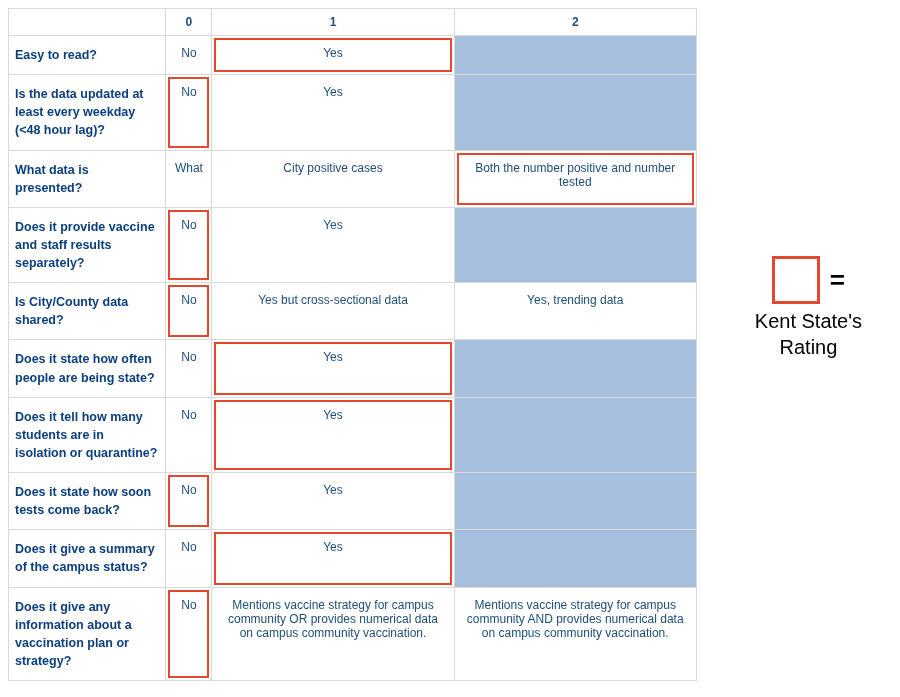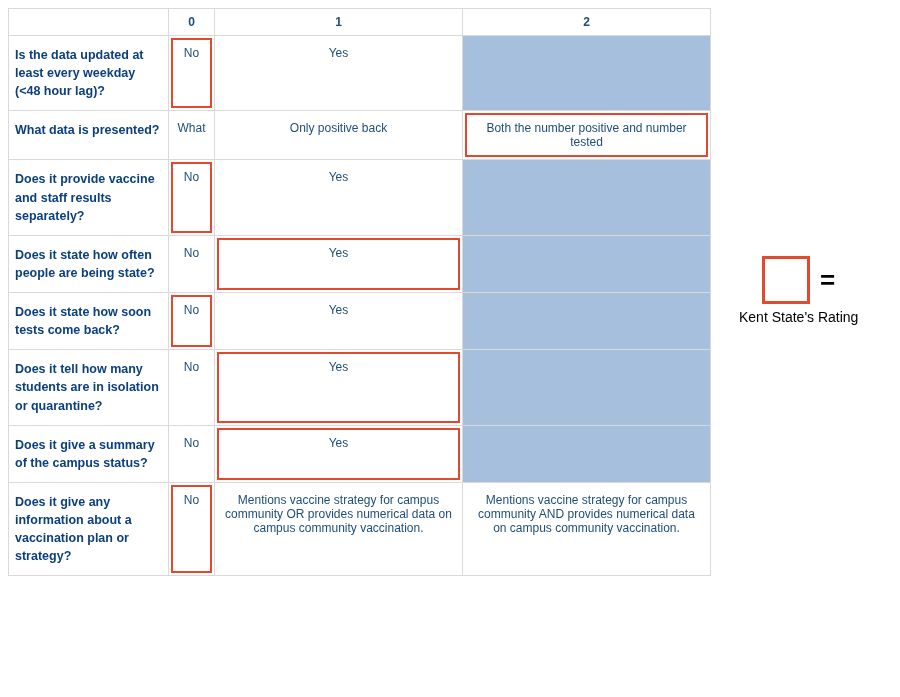--- a/index.html
+++ b/index.html
@@ -63,21 +63,21 @@
     align-items: center;
     gap: 10px;
     justify-content: center;
   }
   .legend-eq {
     font-size: 26px;
     font-weight: 700;
     color: #000;
   }
   .legend-text {
-    font-size: 14px;
+    font-size: 20px;
     font-weight: 500;
     color: #000;
     margin-top: 4px;
     line-height: 1.3;
   }
   td.corner { background:#fff; }
 </style>
 </head>
 <body>
 
@@ -92,53 +92,65 @@
     <thead>
       <tr>
         <td class="corner"></td>
         <th>0</th>
         <th>1</th>
         <th>2</th>
       </tr>
     </thead>
     <tbody id="tbody">
         <tr>
+          <td class="crit">Easy to read?</td>
+          <td class="">No</td>
+          <td class="hi">Yes</td>
+          <td class="grey"></td>
+        </tr>
+        <tr>
           <td class="crit">Is the data updated at least every weekday (&lt;48 hour lag)?</td>
           <td class="hi">No</td>
           <td class="">Yes</td>
           <td class="grey"></td>
         </tr>
         <tr>
           <td class="crit">What data is presented?</td>
           <td class="">What</td>
-          <td class="">Only positive back</td>
+          <td class="">City positive cases</td>
           <td class="hi">Both the number positive and number tested</td>
         </tr>
         <tr>
           <td class="crit">Does it provide vaccine and staff results separately?</td>
           <td class="hi">No</td>
           <td class="">Yes</td>
           <td class="grey"></td>
         </tr>
         <tr>
+          <td class="crit">Is City/County data shared?</td>
+          <td class="hi">No</td>
+          <td class="">Yes but cross-sectional data</td>
+          <td class="">Yes, trending data</td>
+        </tr>
+        <tr>
           <td class="crit">Does it state how often people are being state?</td>
+          <td class="">No</td>
+          <td class="hi">Yes</td>
+          <td class="grey"></td>
+        </tr>
+        <tr>
+          <td class="crit">Does it tell how many students are in isolation or quarantine?</td>
           <td class="">No</td>
           <td class="hi">Yes</td>
           <td class="grey"></td>
         </tr>
         <tr>
           <td class="crit">Does it state how soon tests come back?</td>
           <td class="hi">No</td>
           <td class="">Yes</td>
-          <td class="grey"></td>
-        </tr>
-        <tr>
-          <td class="crit">Does it tell how many students are in isolation or quarantine?</td>
-          <td class="">No</td>
-          <td class="hi">Yes</td>
           <td class="grey"></td>
         </tr>
         <tr>
           <td class="crit">Does it give a summary of the campus status?</td>
           <td class="">No</td>
           <td class="hi">Yes</td>
           <td class="grey"></td>
         </tr>
         <tr>
           <td class="crit">Does it give any information about a vaccination plan or strategy?</td>

